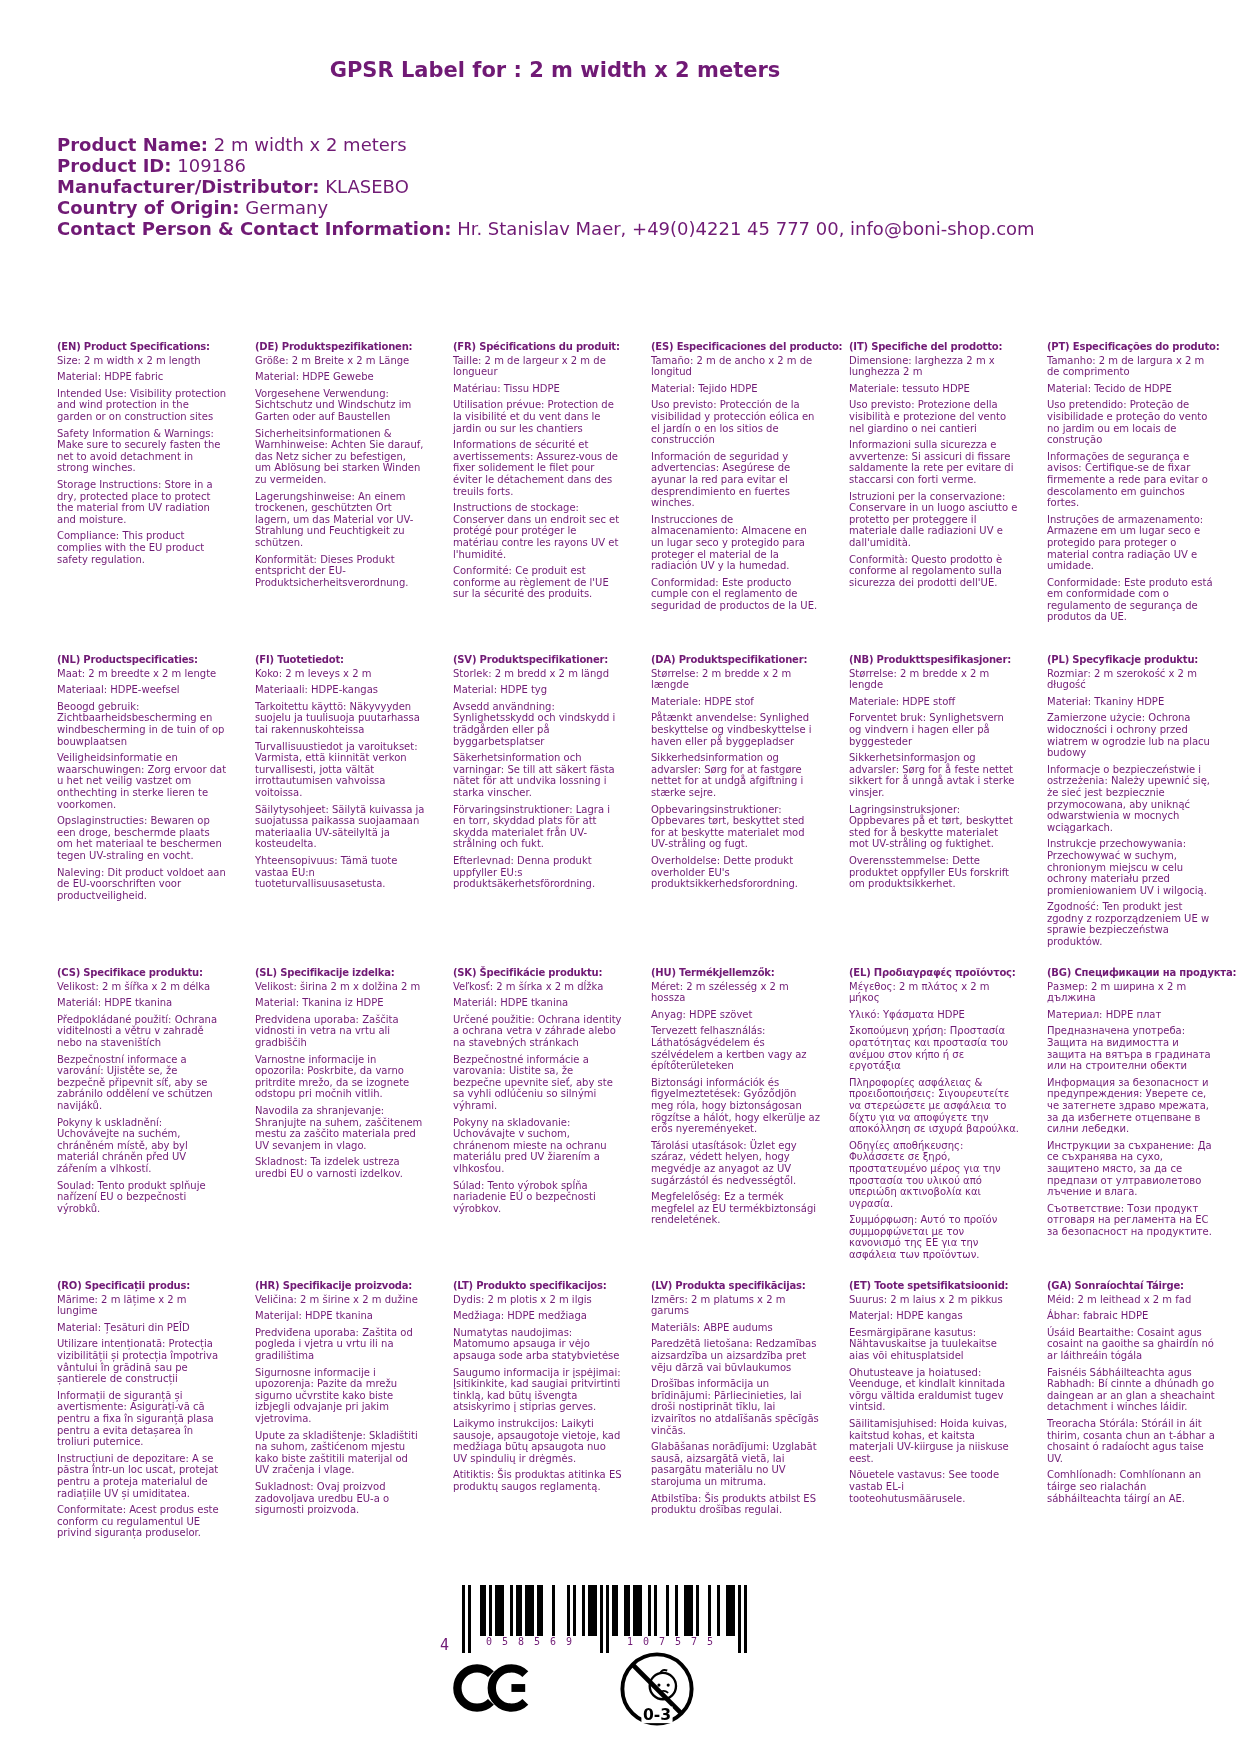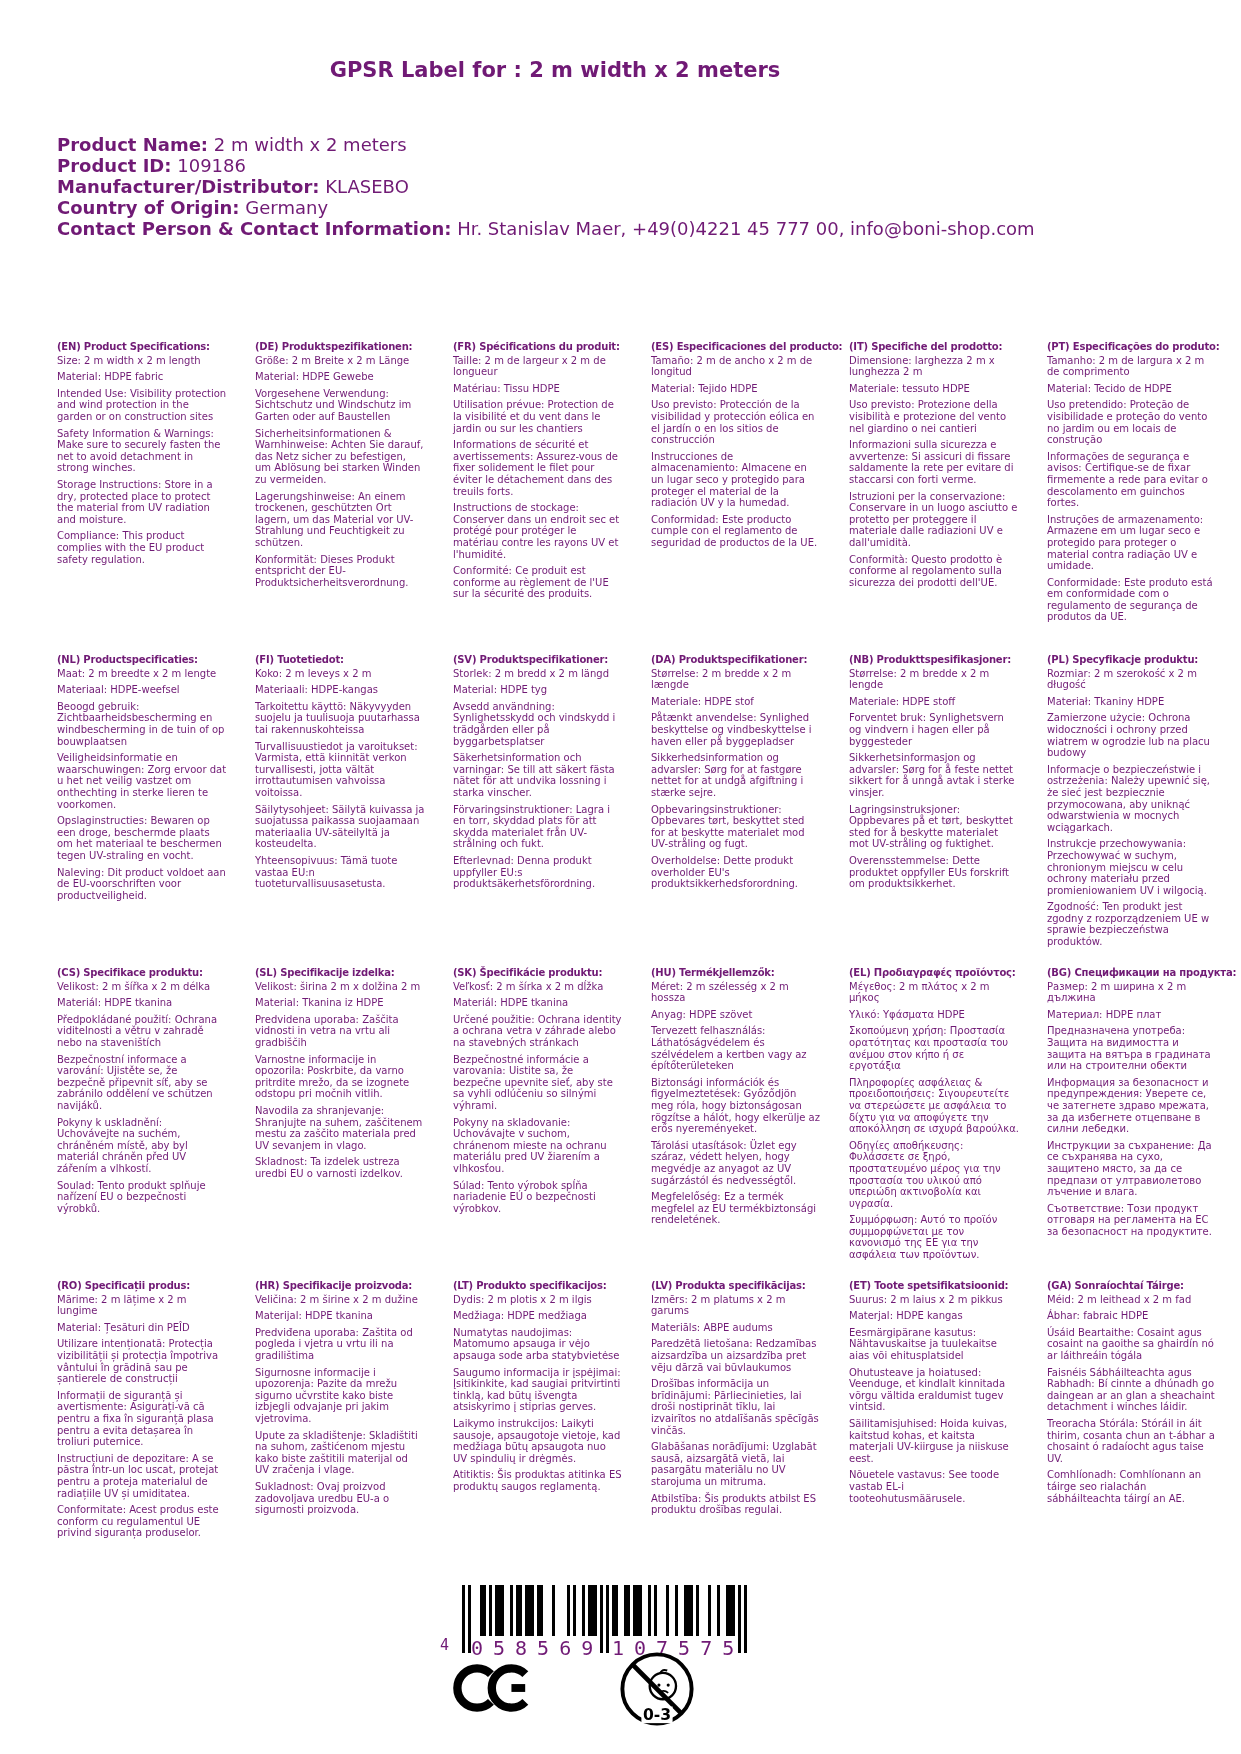--- a/index.html
+++ b/index.html
@@ -15,21 +15,21 @@
   .block{font-size:10px;line-height:11.6px;}
   .block .bh{font-weight:bold;font-size:10px;letter-spacing:-0.2px;white-space:nowrap;margin:0 0 2px 0;}
   .block p{margin:0 0 5px 0;}
   
   .barcode-wrap{position:absolute;left:440px;top:1585px;width:310px;height:70px;}
   .bc-bars{position:absolute;left:22px;top:0;width:285px;height:68px;}
   .bc-bar{position:absolute;top:0;width:3px;height:54px;background:#000;}
   .bc-bar.tall{height:68px;}
   .bc-first{position:absolute;left:0;top:51px;font-size:15px;font-family:"DejaVu Sans Mono",monospace;}
   .bc-g1,.bc-g2{position:absolute;top:51px;width:126px;text-align:center;letter-spacing:10px;
-                font-size:20px;font-family:"DejaVu Sans Mono",monospace;background:#fff;}
+                font-size:10px;font-family:"DejaVu Sans Mono",monospace;background:#fff;}
   .bc-g1{left:31px;}
   .bc-g2{left:172px;}
   .ce-mark{position:absolute;left:450px;top:1660px;}
   .age-warning{position:absolute;left:618px;top:1650px;}
 </style>
 </head>
 <body>
 
 <div class="page">
 
@@ -69,20 +69,21 @@
         <p>Utilisation prévue: Protection de la visibilité et du vent dans le jardin ou sur les chantiers</p>
         <p>Informations de sécurité et avertissements: Assurez-vous de fixer solidement le filet pour éviter le détachement dans des treuils forts.</p>
         <p>Instructions de stockage: Conserver dans un endroit sec et protégé pour protéger le matériau contre les rayons UV et l'humidité.</p>
         <p>Conformité: Ce produit est conforme au règlement de l'UE sur la sécurité des produits.</p>
       </div>
       <div class="block">
         <div class="bh">(ES) Especificaciones del producto:</div>
         <p>Tamaño: 2 m de ancho x 2 m de longitud</p>
         <p>Material: Tejido HDPE</p>
         <p>Uso previsto: Protección de la visibilidad y protección eólica en el jardín o en los sitios de construcción</p>
+        <p>Información de seguridad y advertencias: Asegúrese de ayunar la red para evitar el desprendimiento en fuertes winches.</p>
         <p>Instrucciones de almacenamiento: Almacene en un lugar seco y protegido para proteger el material de la radiación UV y la humedad.</p>
         <p>Conformidad: Este producto cumple con el reglamento de seguridad de productos de la UE.</p>
       </div>
       <div class="block">
         <div class="bh">(IT) Specifiche del prodotto:</div>
         <p>Dimensione: larghezza 2 m x lunghezza 2 m</p>
         <p>Materiale: tessuto HDPE</p>
         <p>Uso previsto: Protezione della visibilità e protezione del vento nel giardino o nei cantieri</p>
         <p>Informazioni sulla sicurezza e avvertenze: Si assicuri di fissare saldamente la rete per evitare di staccarsi con forti verme.</p>
         <p>Istruzioni per la conservazione: Conservare in un luogo asciutto e protetto per proteggere il materiale dalle radiazioni UV e dall'umidità.</p>

